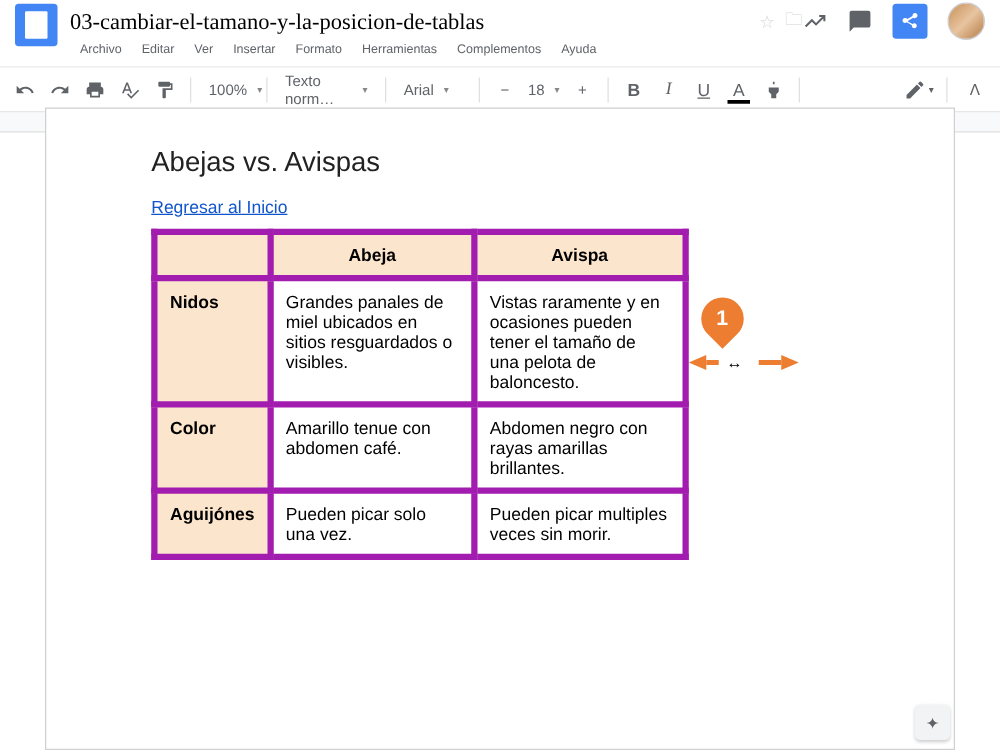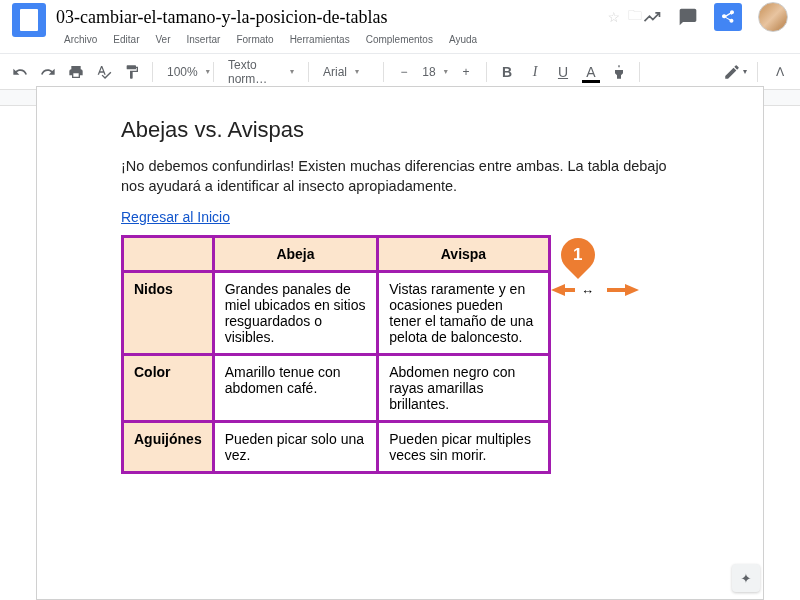--- a/index.html
+++ b/index.html
@@ -42,21 +42,21 @@
 .marker { position: absolute; left: 120px; top: 2px; width: 0; height: 0; border-left: 5px solid transparent; border-right: 5px solid transparent; border-top: 6px solid #4285f4; }
 .marker2 { position: absolute; left: 120px; bottom: 0; width: 8px; height: 6px; background: #4285f4; margin-left: -4px; }
 .tick { position: absolute; top: 2px; }
 
 .page { position: absolute; left: 36px; top: 86px; width: 728px; height: 514px; background: #fff; border: 1px solid #d0d0d0; padding: 30px 84px; }
 .h1 { font-size: 22px; color: #222; margin-bottom: 14px; }
 .para { font-size: 14.5px; color: #222; line-height: 1.35; margin-bottom: 12px; }
 .link { color: #1155cc; text-decoration: underline; font-size: 14px; display: inline-block; margin-bottom: 10px; }
 
 table { border-collapse: collapse; width: 77%; }
-th, td { border: 3px solid #a21caf; padding: 8px 10px; font-size: 14px; text-align: left; vertical-align: top; }
+th, td { border: 5px solid #a21caf; padding: 8px 10px; font-size: 14px; text-align: left; vertical-align: top; }
 th { background: #fce5cd; font-weight: bold; text-align: center; }
 td.rowhead { background: #fce5cd; font-weight: bold; width: 18%; }
 th.corner { background: #fce5cd; width: 18%; }
 
 .callout { position: absolute; right: 205px; top: 238px; z-index: 5; }
 .badge { width: 34px; height: 34px; background: #ed7d31; border-radius: 50% 50% 50% 0; transform: rotate(-45deg); display: flex; align-items: center; justify-content: center; }
 .badge span { transform: rotate(45deg); color: #fff; font-weight: bold; font-size: 17px; }
 .arrows { position: absolute; right: 175px; top: 282px; display: flex; align-items: center; gap: 2px; z-index: 4; }
 .arr-left { width: 0; height: 0; border-top: 6px solid transparent; border-bottom: 6px solid transparent; border-right: 14px solid #ed7d31; }
 .arr-left::after { content: ""; position: absolute; left: 14px; top: 4px; width: 10px; height: 4px; background: #ed7d31; }
@@ -198,21 +198,20 @@
       <div class="tick" style="left: 566px;">15</div>
       <div class="tick" style="left: 603px;">16</div>
       <div class="tick" style="left: 640px;">17</div>
       <div class="tick" style="left: 677px;">18</div>
       <div class="tick" style="left: 714px;">19</div>
     </div>
 </div>
 
 <div class="page">
   <div class="h1">Abejas vs. Avispas</div>
-  <div class="para">¡No debemos confundirlas! Existen muchas diferencias entre ambas. La tabla debajo nos ayudará a identificar al insecto apropiadamente.</div>
   <a class="link">Regresar al Inicio</a>
   <table>
     <tbody>
         <tr>
       <th class="corner"></th>
       <th>Abeja</th>
       <th>Avispa</th>
     </tr>
     <tr>
       <td class="rowhead">Nidos</td>

